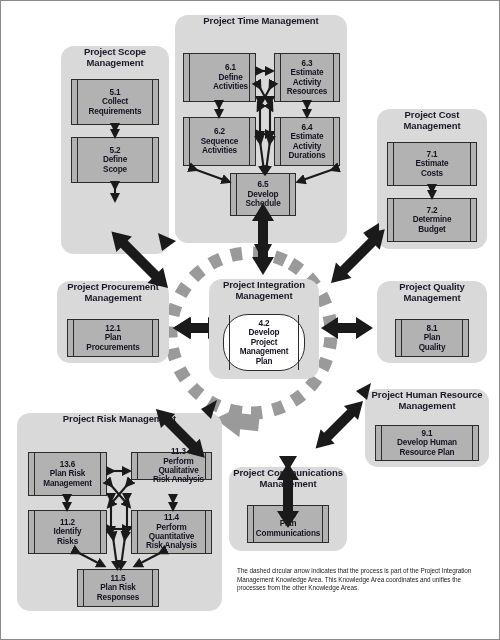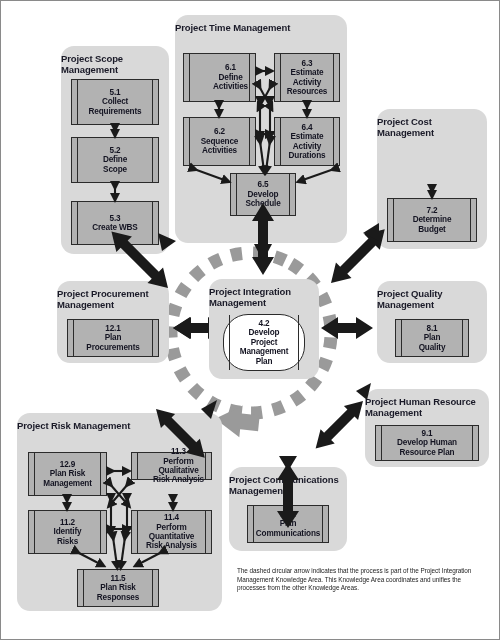--- a/index.html
+++ b/index.html
@@ -39,26 +39,26 @@
 
   
   .group {
     position: absolute;
     background: #d9d9d9;
     border-radius: 13px;
     z-index: 4;
     box-sizing: border-box;
   }
   .group-title {
-    text-align: left;
+    text-align: center;
     font-weight: bold;
     color: #1a1a28;
     font-size: 9.5px;
     line-height: 11px;
-    padding-top: 7px;
+    padding-top: 0;
     letter-spacing: -0.1px;
   }
   .group.center-group {
     background: #d9d9d9;
     z-index: 6;
   }
 
   
   .proc {
     position: absolute;
@@ -128,24 +128,20 @@
   <div class="proc" style="left:70px; top:78px; width:88px; height:46px;">
     <span class="proc-label">5.1
 Collect
 Requirements</span>
   </div>
   <div class="proc" style="left:70px; top:136px; width:88px; height:46px;">
     <span class="proc-label">5.2
 Define
 Scope</span>
   </div>
-  <div class="proc" style="left:70px; top:200px; width:88px; height:44px;">
-    <span class="proc-label">5.3
-Create WBS</span>
-  </div>
 
   <div class="group" id="g-time" style="left:174px; top:14px; width:172px; height:228px;">
     <div class="group-title">Project Time
 Management</div>
   </div>
   <div class="proc" style="left:182px; top:52px; width:73px; height:49px;justify-content:flex-end;">
     <span class="proc-label">6.1
 Define
 Activities</span>
   </div>
@@ -166,20 +162,25 @@
   </div>
   <div class="proc" style="left:229px; top:172px; width:66px; height:43px;">
     <span class="proc-label">6.5
 Develop
 Schedule</span>
   </div>
 
   <div class="group" id="g-cost" style="left:376px; top:108px; width:110px; height:140px;">
     <div class="group-title">Project Cost
 Management</div>
+  </div>
+  <div class="proc" style="left:386px; top:141px; width:90px; height:44px;">
+    <span class="proc-label">7.1
+Estimate
+Costs</span>
   </div>
   <div class="proc" style="left:386px; top:197px; width:90px; height:44px;">
     <span class="proc-label">7.2
 Determine
 Budget</span>
   </div>
 
   <div class="group" id="g-proc" style="left:56px; top:280px; width:112px; height:82px;">
     <div class="group-title">Project Procurement
 Management</div>
@@ -230,21 +231,21 @@
     <span class="proc-label">10.2
 Plan
 Communications</span>
   </div>
 
   <div class="group" id="g-risk" style="left:16px; top:412px; width:205px; height:198px;">
     <div class="group-title">Project Risk
 Management</div>
   </div>
   <div class="proc" style="left:27px; top:451px; width:79px; height:44px;">
-    <span class="proc-label">12.9
+    <span class="proc-label">13.6
 Plan Risk
 Management</span>
   </div>
   <div class="proc" style="left:130px; top:451px; width:81px; height:28px;justify-content:flex-end;">
     <span class="proc-label">11.3
 Perform
 Qualitative
 Risk Analysis</span>
   </div>
   <div class="proc" style="left:27px; top:509px; width:79px; height:44px;">

